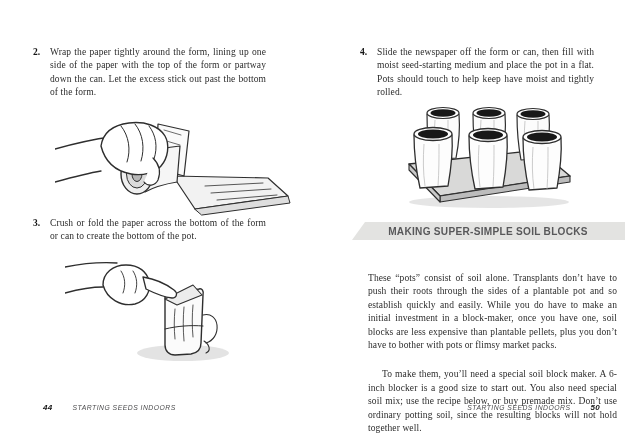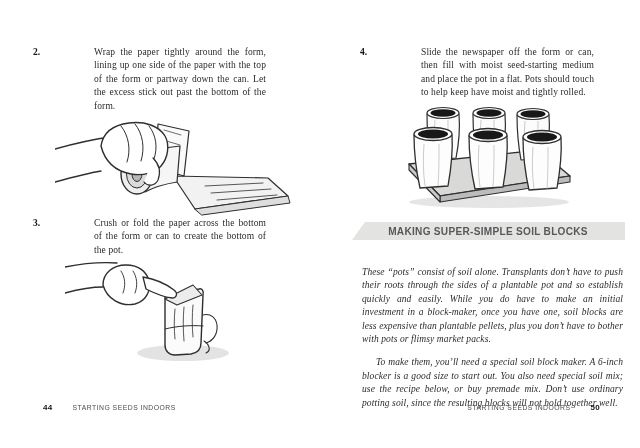--- a/index.html
+++ b/index.html
@@ -9,21 +9,20 @@
   }
   
   .step { position:absolute; display:flex; }
   .step-num {
     flex:none; width:17px; font-weight:bold; font-size:9.5px; line-height:13.4px;
     color:#141414; font-family:"Liberation Serif", serif;
   }
   .step-text {
     font-size:9.5px; line-height:13.4px; text-align:justify; color:#2b2b2b;
     letter-spacing:0.1px;
-    margin-left:44px;
   }
   .step2 { left:33px; top:46px;  width:233px; }
   .step3 { left:33px; top:217px; width:233px; }
   .step4 { left:360px; top:46px; width:234px; }
   .step2 .step-text, .step3 .step-text { width:216px; }
   .step4 .step-text { width:217px; }
 
   
   .illus { position:absolute; }
   .illus svg { display:block; }
@@ -40,29 +39,30 @@
   }
   .heading-box span {
     font-family:"Liberation Sans", sans-serif; font-weight:bold;
     font-size:10.5px; letter-spacing:0.3px; color:#58585a;
     transform:scaleX(0.96);
   }
 
   
   .section-body { position:absolute; left:352px; top:256px; width:281px; }
   .section-body p {
-    margin:10px; font-size:9.5px; line-height:13.4px; text-align:justify;
-    color:#2b2b2b; letter-spacing:0.1px;font-style:italic;
+    margin:16px; font-size:9.5px; line-height:13.4px; text-align:justify;
+    color:#2b2b2b; letter-spacing:0.1px;
   }
   .section-body p + p { text-indent:14px; }
 
   
   .footer {
     position:absolute; top:403px; display:flex; align-items:baseline; gap:20px;
     font-family:"Liberation Sans", sans-serif;
+    font-style:italic;
   }
   .footer .running-title {
     font-size:6.8px; letter-spacing:0.5px; color:#4b4b4d;
   }
   .footer .page-num {
     font-size:8px; font-weight:bold; color:#151515; letter-spacing:0.3px;
   }
   .footer-left  { left:43px; }
   .footer-right { right:40px; }
 

